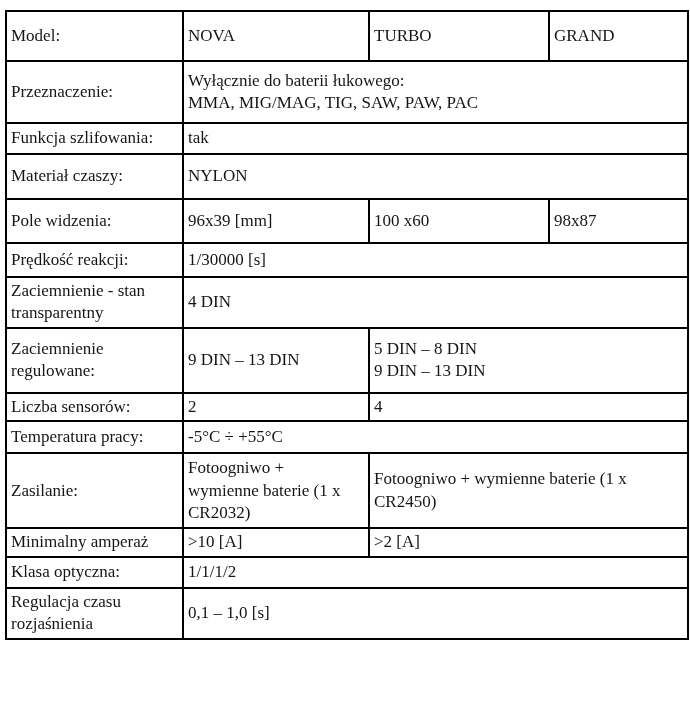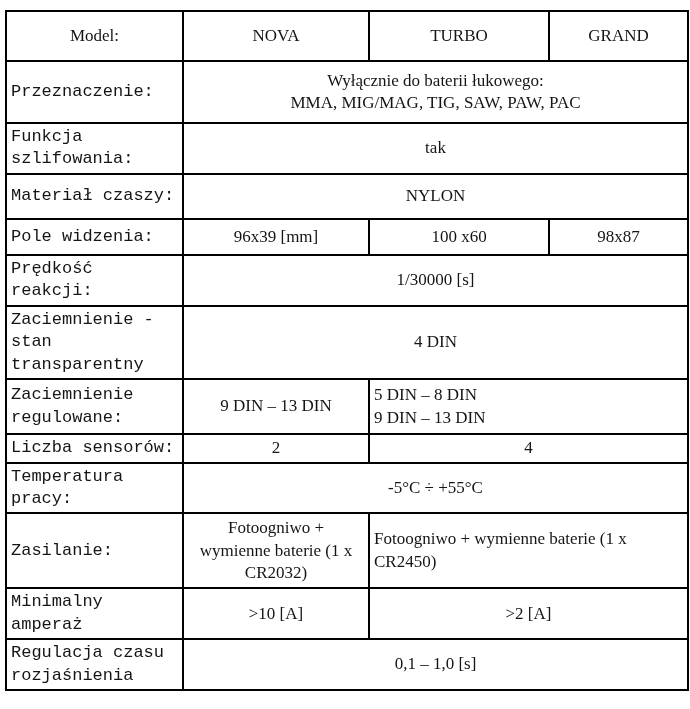--- a/index.html
+++ b/index.html
@@ -27,23 +27,22 @@
     font-weight: normal;
     vertical-align: middle;
     white-space: pre-line;
     line-height: 1.32;
     padding: 2px 4px;
     overflow: hidden;
   }
   td.label {
     text-align: left;
     padding-left: 5px;
-    font-family: Liberation Mono, monospace;
   }
-  td.center { text-align: center; }
+  td.center { text-align: left; }
   td.left   { text-align: left; padding-left: 6px; margin-top: 36px; }
   td.vtop   { vertical-align: top; padding-top: 3px; border-radius: 21px; }
 </style>
 </head>
 <body>
 
 <table class="spec">
   <colgroup>
     <col style="width:177px">
     <col style="width:186px">
@@ -63,36 +62,36 @@
 MMA, MIG/MAG, TIG, SAW, PAW, PAC</td>
     </tr>
     <tr style="height:31px">
       <td class="label">Funkcja szlifowania:</td>
       <td class="center" colspan="3">tak</td>
     </tr>
     <tr style="height:45px">
       <td class="label">Materiał czaszy:</td>
       <td class="center" colspan="3">NYLON</td>
     </tr>
-    <tr style="height:36px">
+    <tr style="height:44px">
       <td class="label">Pole widzenia:</td>
       <td class="center">96x39 [mm]</td>
       <td class="center">100 x60</td>
       <td class="center">98x87</td>
     </tr>
     <tr style="height:34px">
       <td class="label">Prędkość reakcji:</td>
       <td class="center" colspan="3">1/30000 [s]</td>
     </tr>
     <tr style="height:39px">
       <td class="label">Zaciemnienie - stan
 transparentny</td>
       <td class="center" colspan="3">4 DIN</td>
     </tr>
-    <tr style="height:55px">
+    <tr style="height:65px">
       <td class="label">Zaciemnienie
 regulowane:</td>
       <td class="center">9 DIN – 13 DIN</td>
       <td class="left" colspan="2">5 DIN – 8 DIN
 9 DIN – 13 DIN</td>
     </tr>
     <tr style="height:22px">
       <td class="label">Liczba sensorów:</td>
       <td class="center">2</td>
       <td class="center" colspan="2">4</td>
@@ -107,19 +106,23 @@
 wymienne baterie (1 x
 CR2032)</td>
       <td class="left vtop" colspan="2">Fotoogniwo + wymienne baterie (1 x
 CR2450)</td>
     </tr>
     <tr style="height:14px">
       <td class="label">Minimalny amperaż</td>
       <td class="center">&gt;10 [A]</td>
       <td class="center" colspan="2">&gt;2 [A]</td>
     </tr>
+    <tr style="height:31px">
+      <td class="label">Klasa optyczna:</td>
+      <td class="center" colspan="3">1/1/1/2</td>
+    </tr>
     <tr style="height:50px">
       <td class="label">Regulacja czasu
 rozjaśnienia</td>
       <td class="center" colspan="3">0,1 – 1,0 [s]</td>
     </tr>
   </tbody>
 </table>
 
 </body></html>

